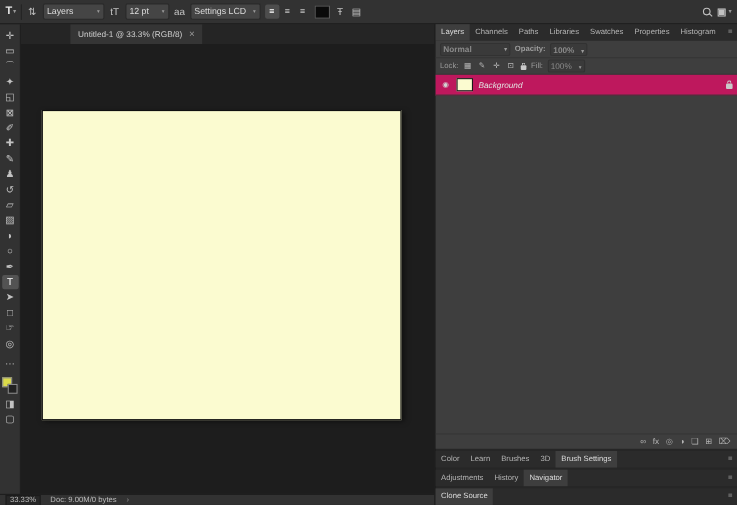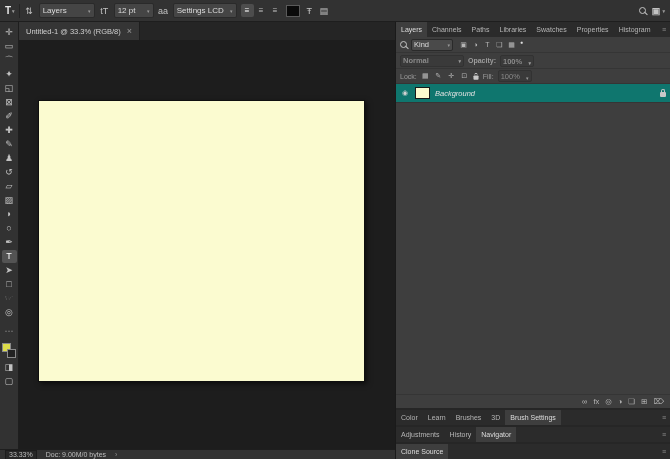--- a/index.html
+++ b/index.html
@@ -55,21 +55,21 @@
   .swatches .fg { position:absolute; left:0; top:0; width:9px; height:9px; border:1px solid #8a8a8a; }
   .swatches .bgc { position:absolute; right:0; bottom:0; width:9px; height:9px; background:#222; border:1px solid #8a8a8a; }
 
   
   .tab-strip {
     position:absolute; left:19px; top:22px; width:376px; height:18px;
     background:#252525; display:flex; align-items:stretch; z-index:7;
   }
   .doc-tab {
     display:flex; align-items:center; gap:6px; padding:0 7px;
-    background:#353535; color:#cfcfcf; font-size:7.5px; border-right:1px solid #1e1e1e;
+    background:#353535; color:#cfcfcf; font-size:7.5px; border-right:1px solid #1e1e1e;margin-left:45px;
   }
   .doc-tab .close { color:#9a9a9a; font-size:9px; line-height:9px; }
 
   
   .canvas-area { position:absolute; left:19px; top:40px; width:376px; height:409px; background:#1d1d1d; z-index:1; }
   .document {
     position:absolute; left:19px; top:60px; width:327px; height:282px;
     box-shadow:2px 2px 5px rgba(0,0,0,0.55); border:1px solid #0f0f0f;
   }
 
@@ -101,21 +101,21 @@
   .combo.small { height:12px; font-size:7.5px; padding:0 2px; border-radius:2px; }
   .combo.w-kind { width:42px; background:#4a4a4a; }
   .combo.w-blend { width:64px; }
   .combo.w-pct { width:34px;align-items:flex-end; }
   .combo.disabled { background:#3a3a3a; color:#8a8a8a; border-color:#323232; }
   .plabel { font-size:7px; color:#9c9c9c; white-space:nowrap; }
   .ficon { font-size:7px; color:#b5b5b5; min-width:9px; text-align:center; }
   .fdot { font-size:5px; color:#e2e2e2; align-self:flex-start; margin-top:2px; }
   .filter-icons { display:flex; gap:3px; margin-left:2px; align-items:center; }
 
-  .layer-row { height:19px; display:flex; align-items:center; gap:5px; padding:0 4px; background:#0f766e; border-bottom:1px solid #353535; flex:none; }
+  .layer-row { height:19px; display:flex; align-items:center; gap:5px; padding:0 4px; background:#be185d; border-bottom:1px solid #353535; flex:none; }
   .eye { font-size:7px; color:#d2d2d2; width:10px; text-align:center; }
   .thumb { width:15px; height:12px; border:1px solid #191919; flex:none; }
   .layer-name { font-size:7.5px; font-style:italic; color:#e2e2e2; }
   .layer-spacer { flex:1; }
   .padlock { position:relative; width:6px; height:5px; background:#c9c9c9; border-radius:1px; display:inline-block; margin-top:2px; }
   .padlock::before { content:''; position:absolute; top:-3px; left:1px; width:2px; height:2px; border:1px solid #c9c9c9; border-bottom:none; border-radius:2px 2px 0 0; }
   .padlock.mini { transform:scale(0.85); }
 
   .layers-empty { flex:1; }
   .layers-footer {
@@ -222,35 +222,20 @@
     <span class="ptab">Paths</span>
     <span class="ptab">Libraries</span>
     <span class="ptab">Swatches</span>
     <span class="ptab">Properties</span>
     <span class="ptab">Histogram</span>
     <span class="pmenu">≡</span>
   </div>
 
   <div class="layers-body">
 
-    <div class="lrow row-filter">
-      <span class="mag"></span>
-      <div class="combo small w-kind">
-        <span>Kind</span>
-        <span class="caret">▾</span>
-      </div>
-      <div class="filter-icons">
-        <span class="ficon">▣</span>
-        <span class="ficon">◑</span>
-        <span class="ficon">T</span>
-        <span class="ficon">❏</span>
-        <span class="ficon">▦</span>
-      </div>
-      <span class="fdot">●</span>
-    </div>
 
     <div class="lrow row-blend">
       <div class="combo small w-blend disabled">
         <span>Normal</span>
         <span class="caret">▾</span>
       </div>
       <span class="plabel">Opacity:</span>
       <div class="combo small w-pct disabled">
         <span>100%</span>
         <span class="caret">▾</span>

